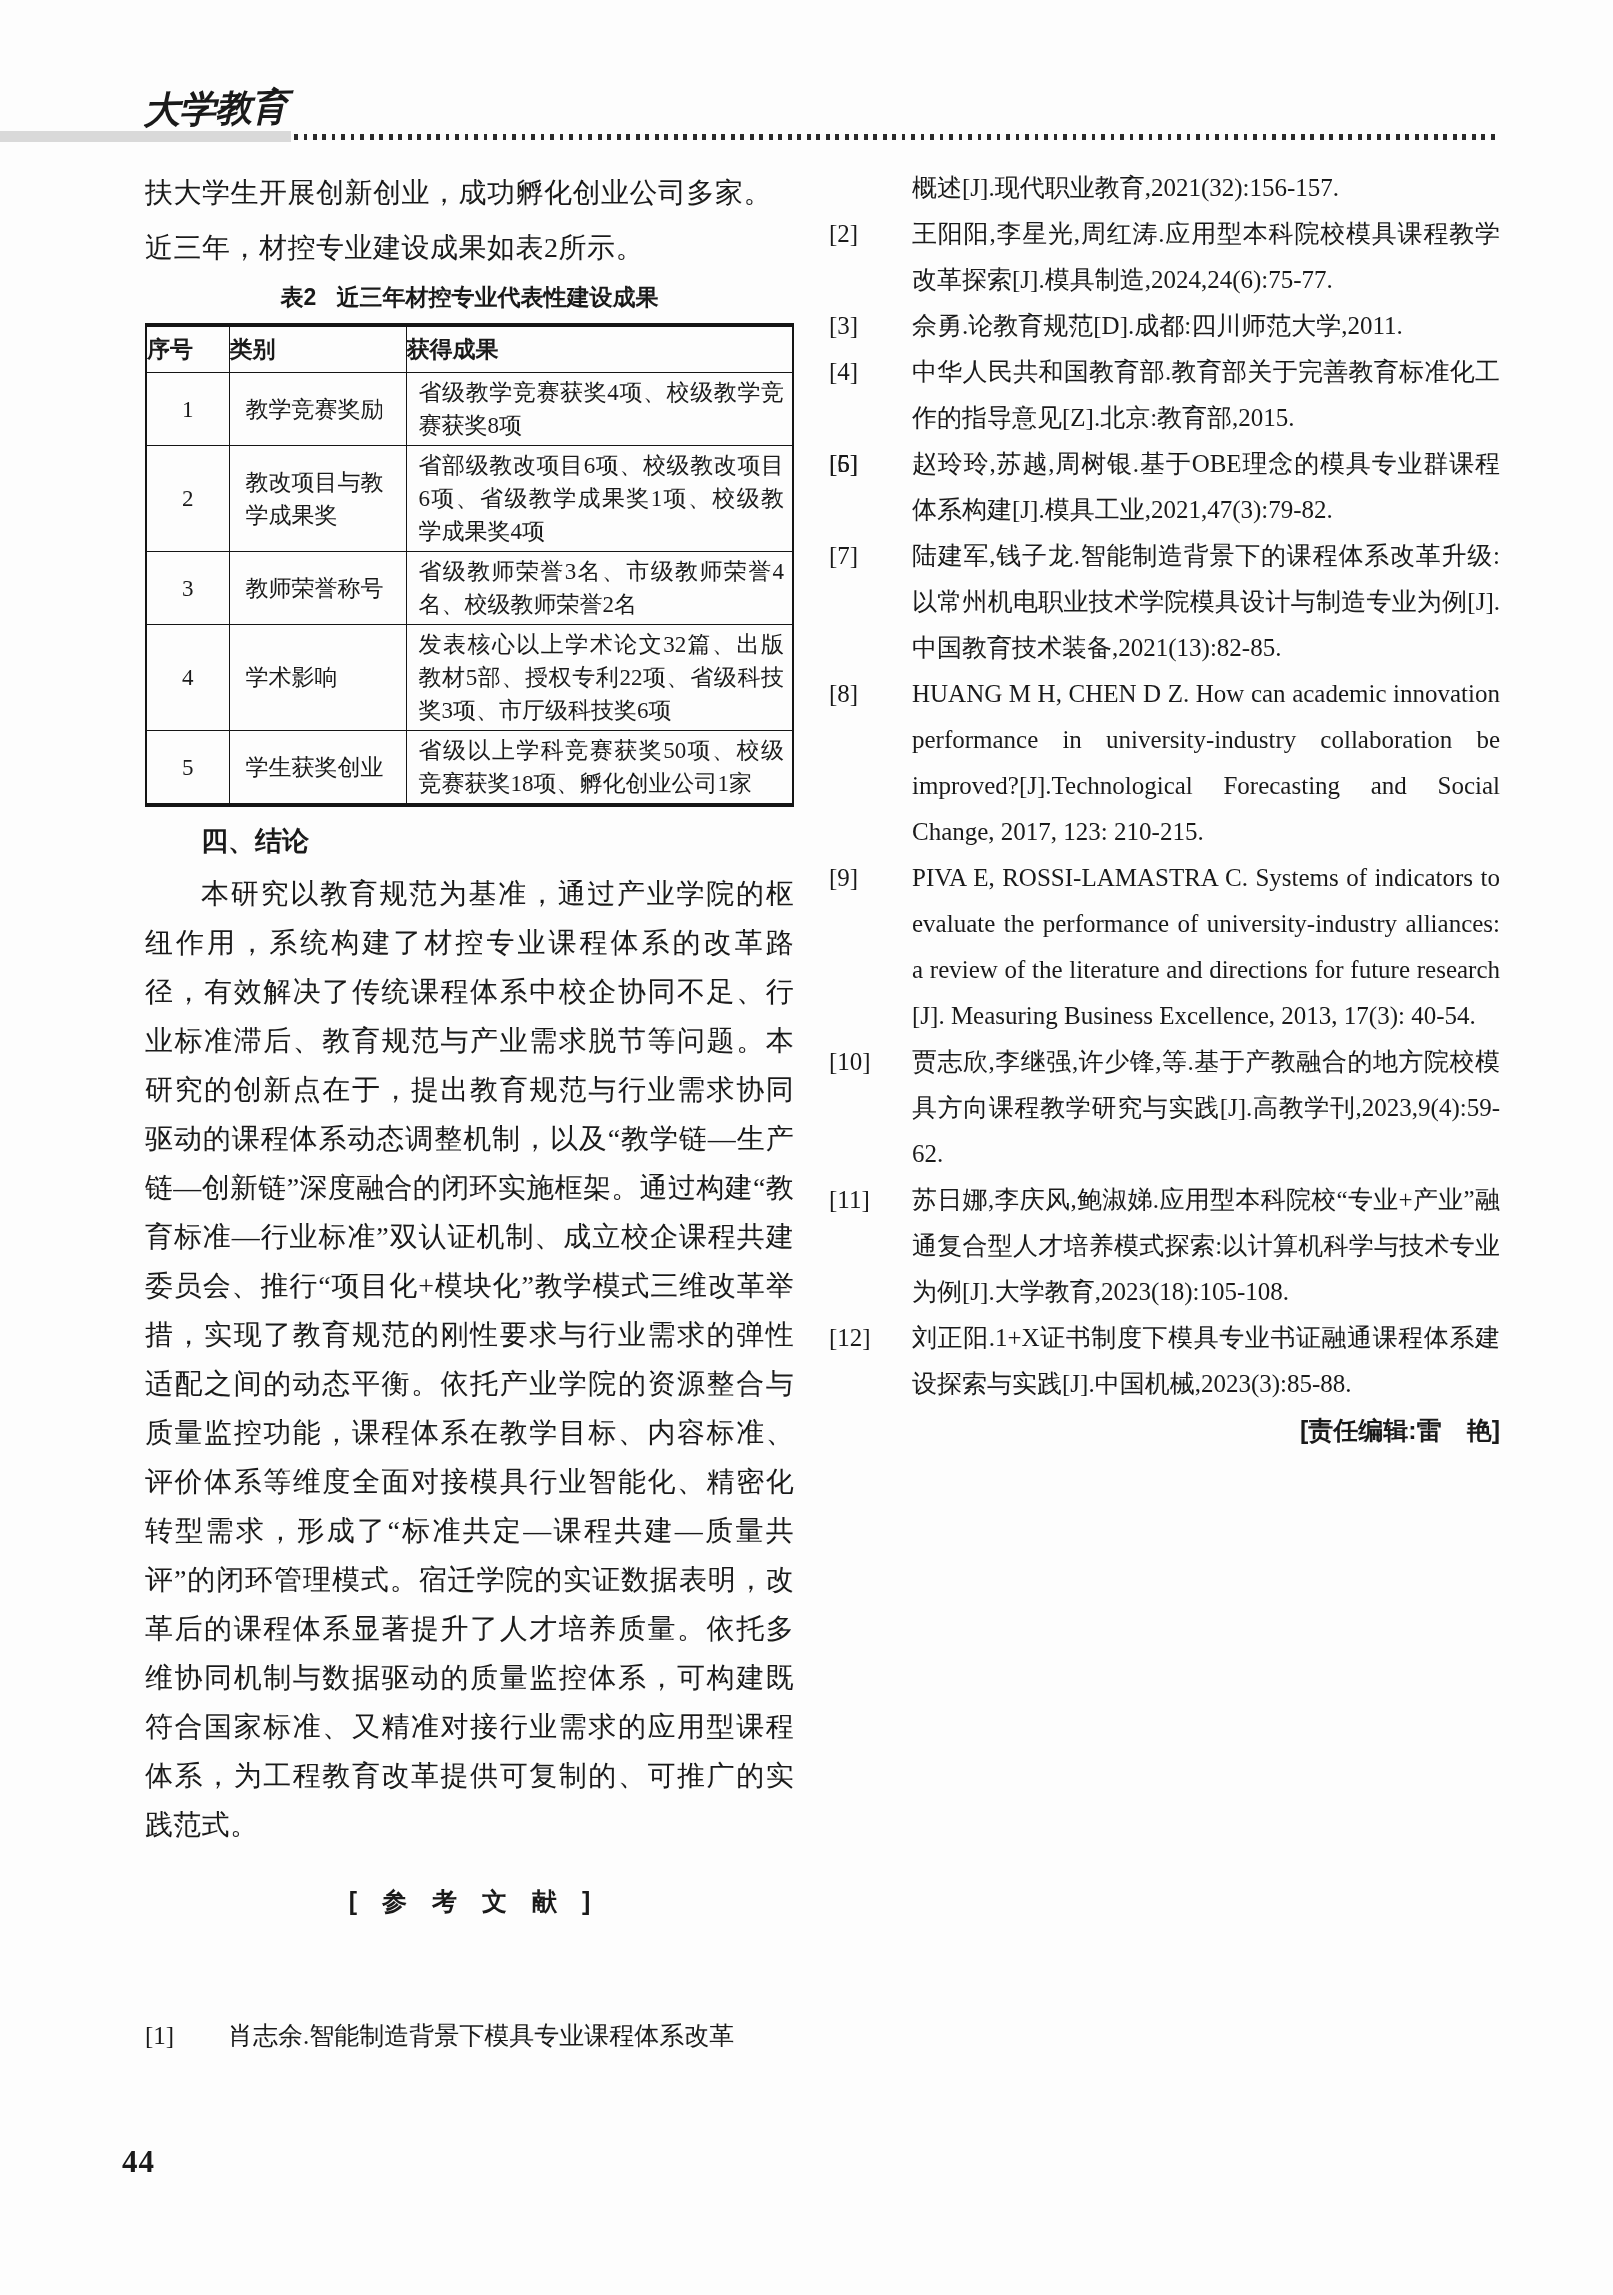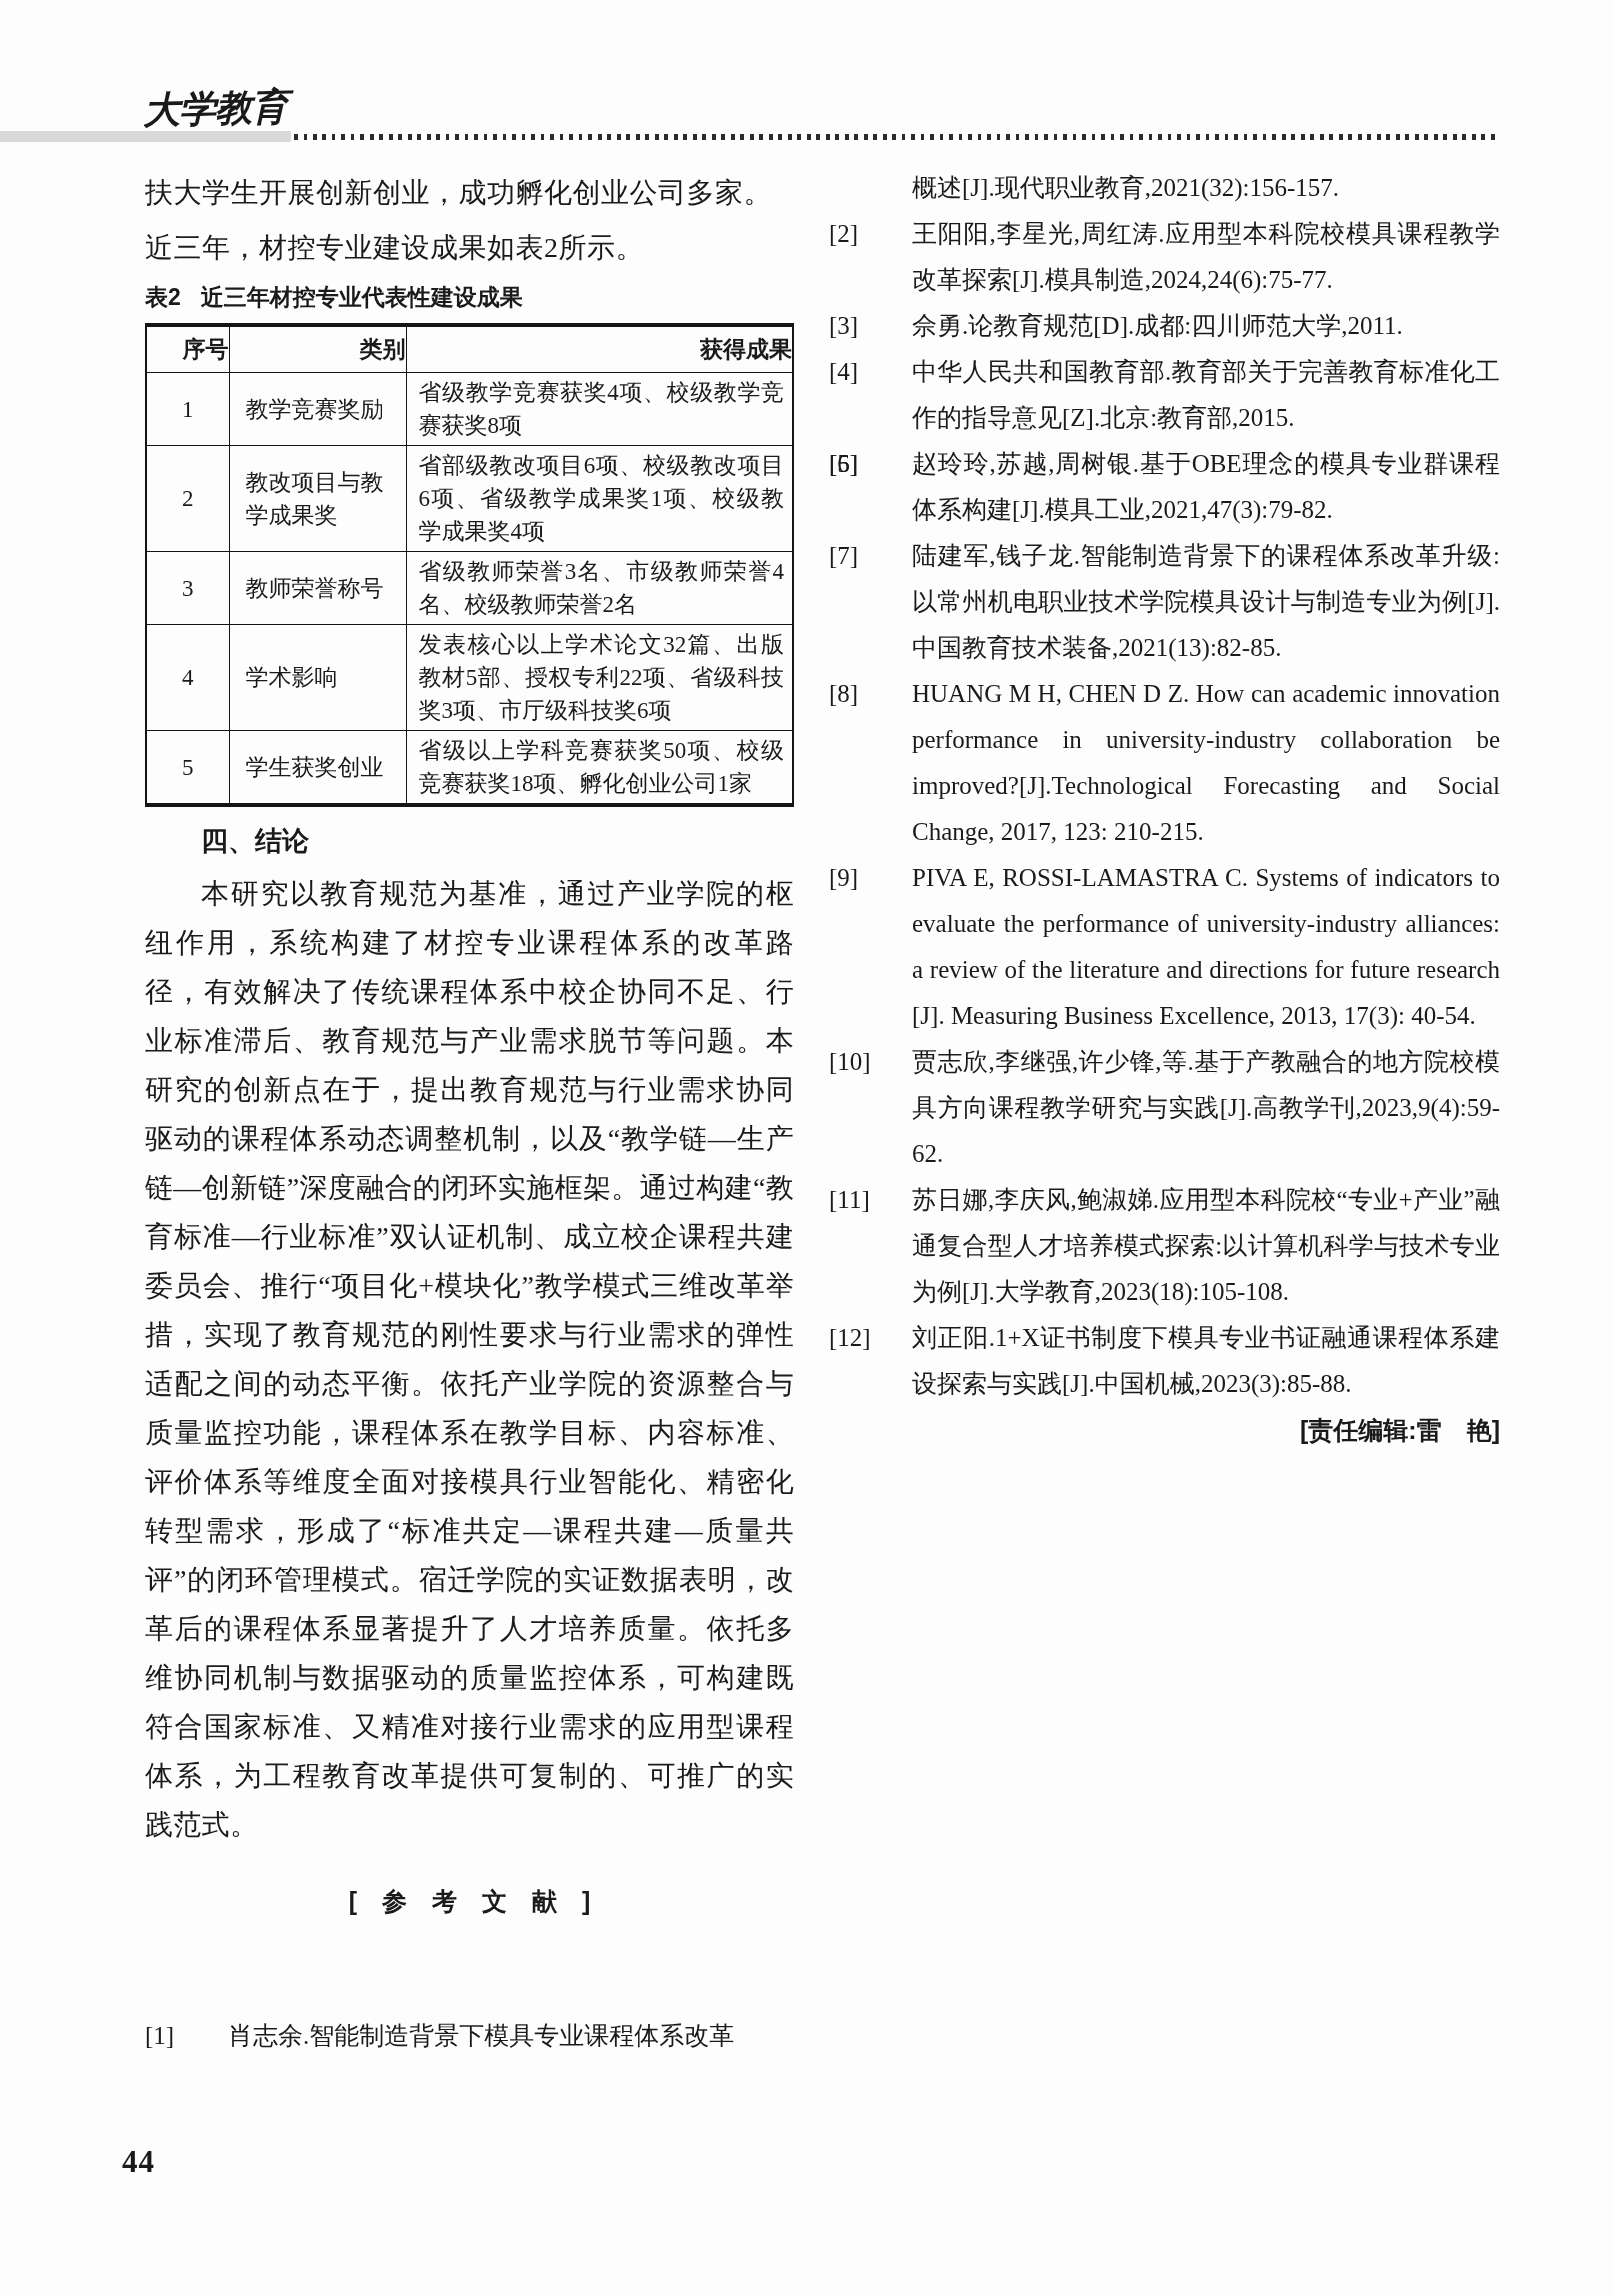--- a/index.html
+++ b/index.html
@@ -24,34 +24,34 @@
     background:repeating-linear-gradient(90deg,#2b2b2b 0 3.5px,transparent 3.5px 9.5px);
   }
 
   
   .col-left{position:absolute;left:145px;top:165px;width:649px;}
   .col-right{position:absolute;left:829px;top:165px;width:671px;}
 
   .intro-line{font-size:28px;line-height:55px;letter-spacing:0.5px;text-align:justify;}
 
   .table-caption{
-    margin-top:7px;font-weight:bold;
+    margin-top:7px;text-align:center;font-weight:bold;
     font-size:23px;line-height:31px;
     font-family:"Liberation Sans","DejaVu Sans",sans-serif;
   }
   .table-caption .cap-label{margin-right:20px;}
 
   table.results{
     width:100%;border-collapse:collapse;margin-top:10px;
     border:2px solid #151515;border-top-width:4px;border-bottom-width:4px;
   }
   table.results th,table.results td{
     border:1.5px solid #151515;font-size:23px;line-height:33px;vertical-align:middle;
   }
-  table.results th{font-weight:bold;padding:6px 0;text-align:right;}
+  table.results th{font-weight:bold;padding:6px 0;text-align:left;}
   col.c-no{width:83px;}
   col.c-cat{width:177px;}
   td.cell-no{text-align:center;}
   td.cell-cat{text-align:left;padding:5px 16px;}
   td.cell-res{text-align:left;padding:3px 8px 3px 12px;text-align:justify;border-radius:14px;}
 
   .section-heading{
     margin-top:18px;padding-left:56px;
     font-size:27px;font-weight:bold;line-height:32px;
     font-family:"Liberation Sans","DejaVu Sans",sans-serif;

